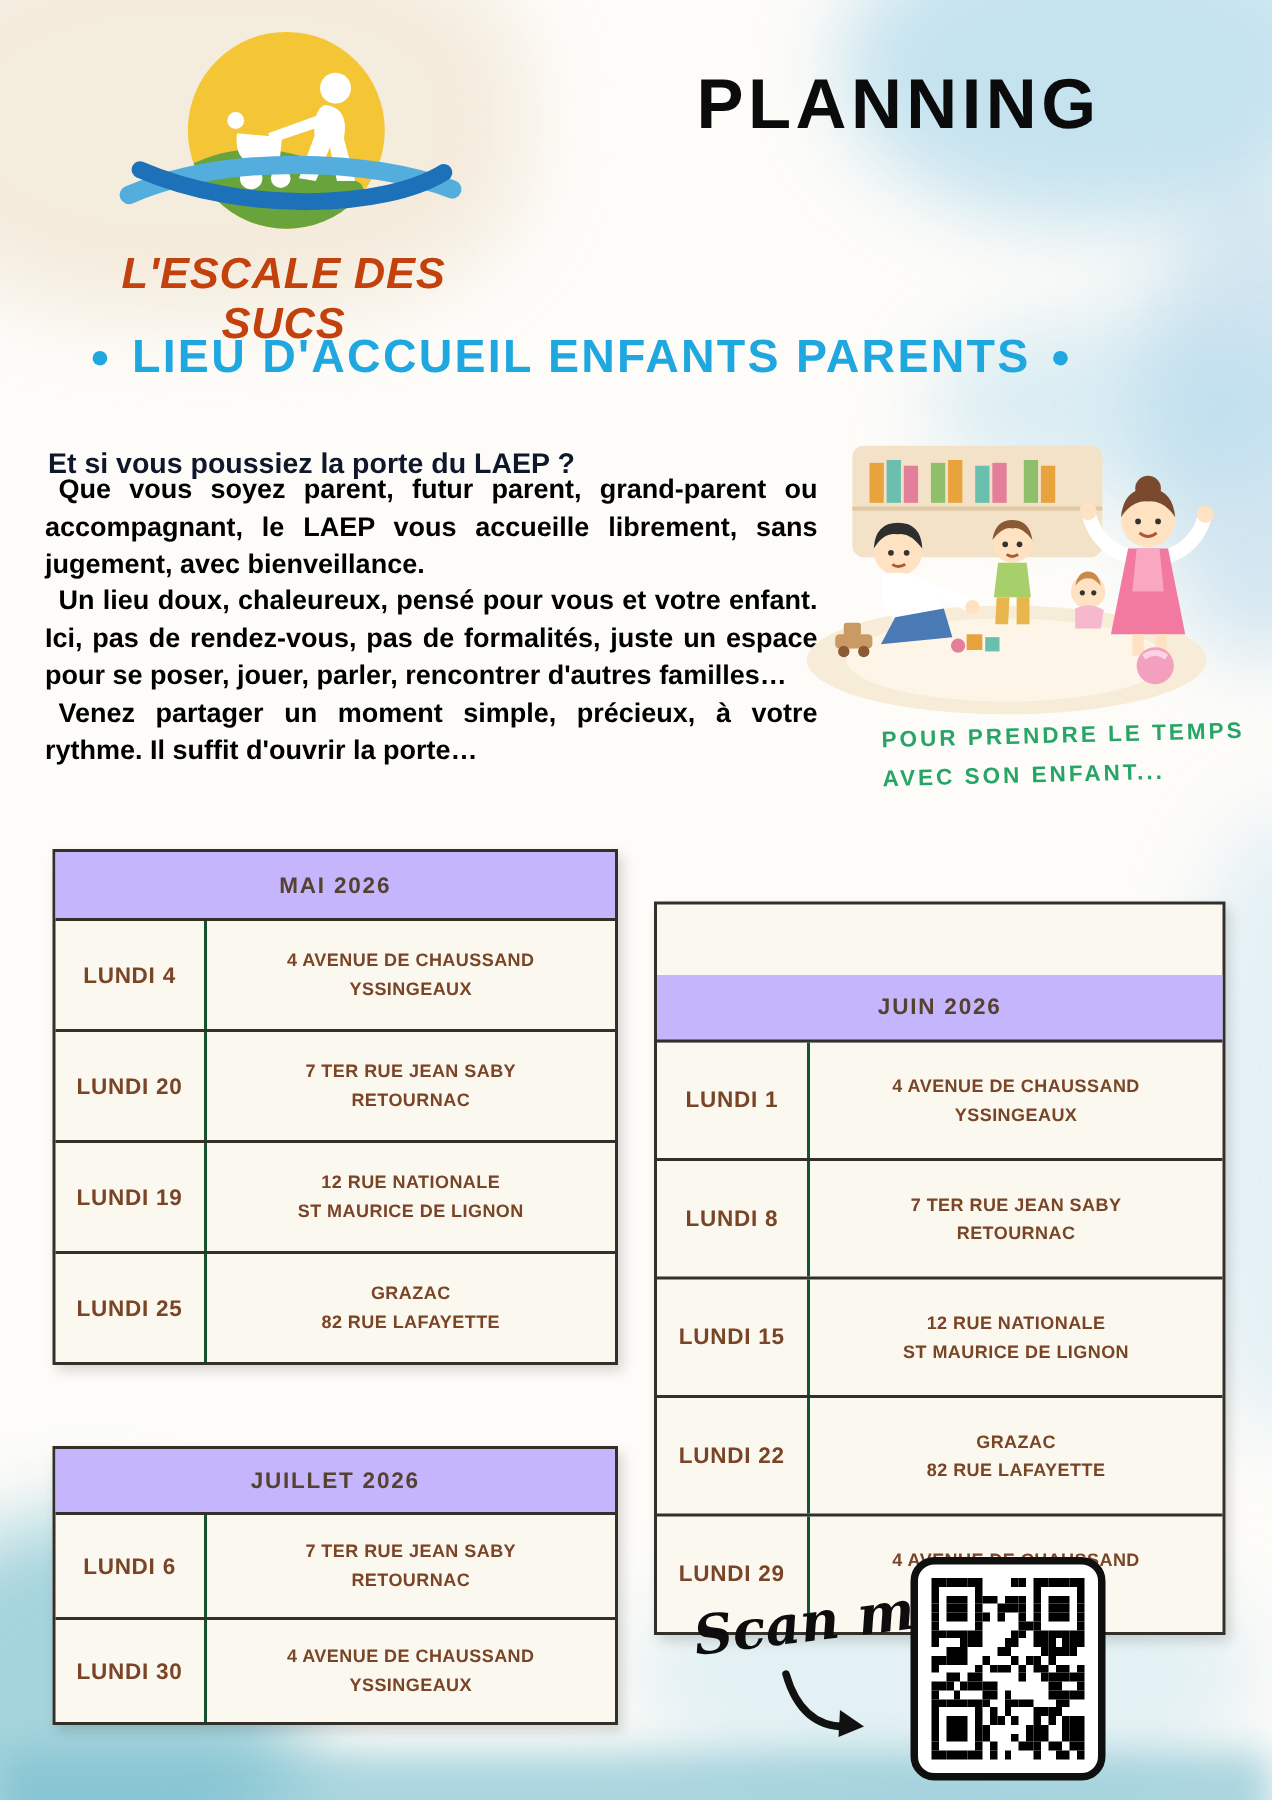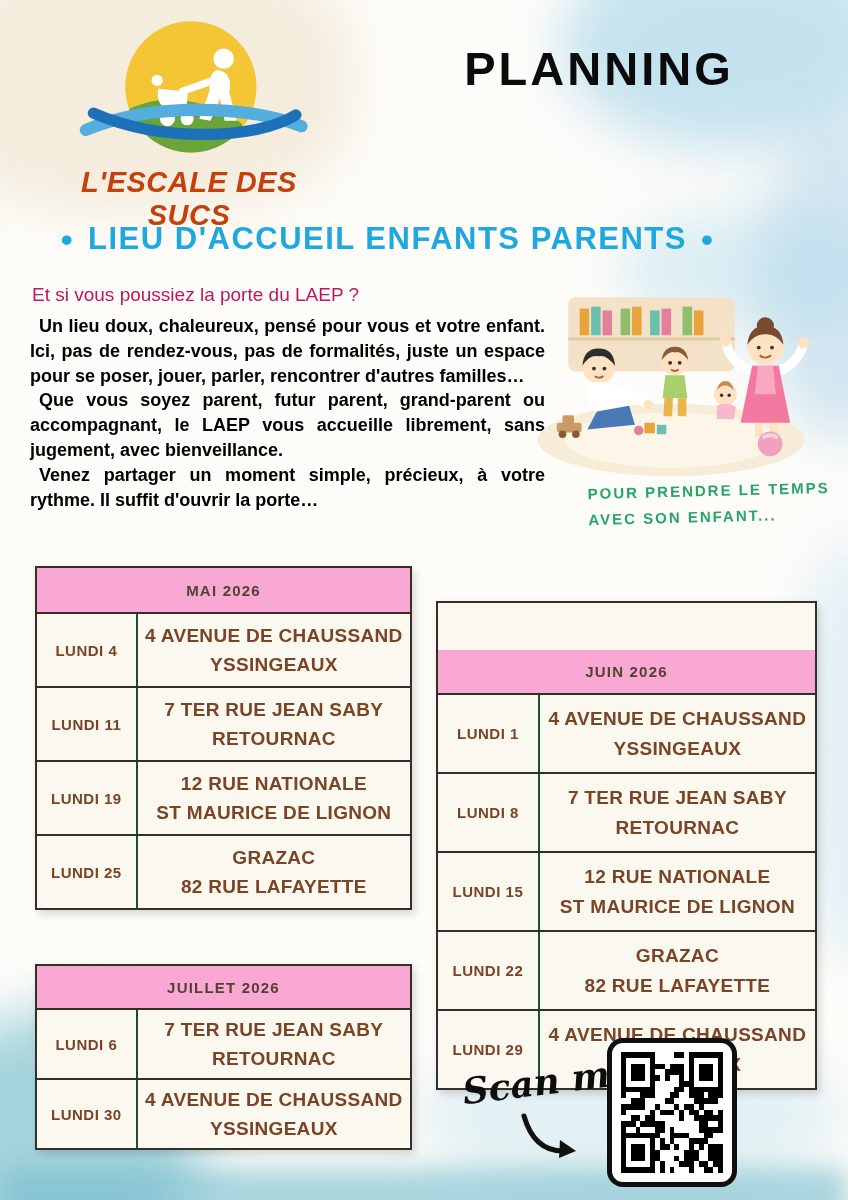--- a/index.html
+++ b/index.html
@@ -24,50 +24,50 @@
   .title-block { position:absolute; right:24px; top:44px; width:450px; text-align:center; }
   .page-title { font-size:47px; font-weight:800; letter-spacing:3px; color:#0b0b0b; line-height:1.05; }
   .page-subtitle { margin-top:14px; font-size:28px; font-weight:800; letter-spacing:1px; color:#0b0b0b; }
 
   .section-title {
     position:absolute; left:0; top:220px; width:775px; text-align:center;
     font-size:31px; font-weight:800; letter-spacing:1.5px; color:#1fa8e0;
   }
   .section-title .bullet { font-size:34px; padding:0 14px; vertical-align:-2px; }
 
-  .intro-question { position:absolute; left:32px; top:284px; font-size:19px; font-weight:400; color:#be185d; }
+  .intro-question { position:absolute; left:32px; top:299px; font-size:19px; font-weight:700; color:#0f172a; }
   .intro-text {
     position:absolute; left:30px; top:314px; width:515px;
     font-size:18px; font-weight:700; line-height:1.38; text-align:justify; color:#000;
   }
   .intro-text p { margin:0; text-indent:9px; }
 
   .illustration { position:absolute; left:528px; top:280px; width:290px; height:200px; }
   .illu-caption {
     position:absolute; left:588px; top:478px;
     font-size:15px; font-weight:800; letter-spacing:2px; line-height:1.7;
     color:#27a566; white-space:pre-line; transform:rotate(-1.5deg);
   }
 
   
   .month-table {
     position:absolute; background:#fbf8f0; border:2px solid #33302a;
     box-shadow:3px 4px 8px rgba(0,0,0,.15); box-sizing:border-box;
   }
   .month-header {
-    background:#f9a8d4; border-bottom:2px solid #33302a;
+    background:#c4b5fd; border-bottom:2px solid #33302a;
     display:flex; align-items:center; justify-content:center;
     font-size:15px; font-weight:800; letter-spacing:1.2px; color:#55412f;
   }
   .trow { display:flex; border-bottom:2px solid #33302a; }
   .trow:last-child { border-bottom:none;border-radius:22px; }
   .tc { display:flex; align-items:center; justify-content:center; text-align:center;
         font-weight:800; color:#7a4426; box-sizing:border-box; }
   .tc.day { width:27%; border-right:2px solid #14532d; font-size:15px; letter-spacing:.5px; }
-  .tc.addr { width:73%; font-size:19px; line-height:1.55; letter-spacing:.3px; white-space:pre-line; }
+  .tc.addr { width:73%; font-size:12px; line-height:1.55; letter-spacing:.3px; white-space:pre-line; }
 
   .t-mai { left:35px; top:566px; width:377px; }
   .t-mai .month-header { height:44px; }
   .t-mai .trow { height:72px; }
 
   .t-juin { left:436px; top:601px; width:381px; }
   .t-juin .month-header { height:43px;margin-top:47px; }
   .t-juin .trow { height:77px; }
 
   .t-juillet { left:35px; top:964px; width:377px; }
@@ -134,22 +134,22 @@
   <div class="title-block">
     <div class="page-title">PLANNING</div>
   </div>
 
   <div class="section-title">
     <span class="bullet">•</span><span>LIEU D'ACCUEIL ENFANTS PARENTS</span><span class="bullet">•</span>
   </div>
 
   <div class="intro-question">Et si vous poussiez la porte du LAEP ?</div>
   <div class="intro-text">
+    <p>Que vous soyez parent, futur parent, grand-parent ou accompagnant, le LAEP vous accueille librement, sans jugement, avec bienveillance.</p>
     <p>Un lieu doux, chaleureux, pensé pour vous et votre enfant. Ici, pas de rendez-vous, pas de formalités, juste un espace pour se poser, jouer, parler, rencontrer d'autres familles…</p>
-    <p>Que vous soyez parent, futur parent, grand-parent ou accompagnant, le LAEP vous accueille librement, sans jugement, avec bienveillance.</p>
     <p>Venez partager un moment simple, précieux, à votre rythme. Il suffit d'ouvrir la porte…</p>
   </div>
 
   <div class="illustration">
     <svg viewBox="0 0 300 210" width="290" height="200" aria-hidden="true">
       <rect x="40" y="18" width="175" height="78" rx="8" fill="#f3e2c8"></rect>
       <rect x="52" y="30" width="10" height="28" fill="#e8a33d"></rect>
       <rect x="64" y="28" width="10" height="30" fill="#6bbfae"></rect>
       <rect x="76" y="32" width="10" height="26" fill="#e37f9a"></rect>
       <rect x="95" y="30" width="10" height="28" fill="#8fbf6b"></rect>
@@ -217,21 +217,21 @@
 AVEC SON ENFANT...</div>
 
   <div class="month-table t-mai">
     <div class="month-header">MAI 2026</div>
     <div class="trow">
       <div class="tc day">LUNDI 4</div>
       <div class="tc addr">4 AVENUE DE CHAUSSAND
 YSSINGEAUX</div>
     </div>
     <div class="trow">
-      <div class="tc day">LUNDI 11</div>
+      <div class="tc day">LUNDI 20</div>
       <div class="tc addr">7 TER RUE JEAN SABY
 RETOURNAC</div>
     </div>
     <div class="trow">
       <div class="tc day">LUNDI 19</div>
       <div class="tc addr">12 RUE NATIONALE
 ST MAURICE DE LIGNON</div>
     </div>
     <div class="trow">
       <div class="tc day">LUNDI 25</div>

